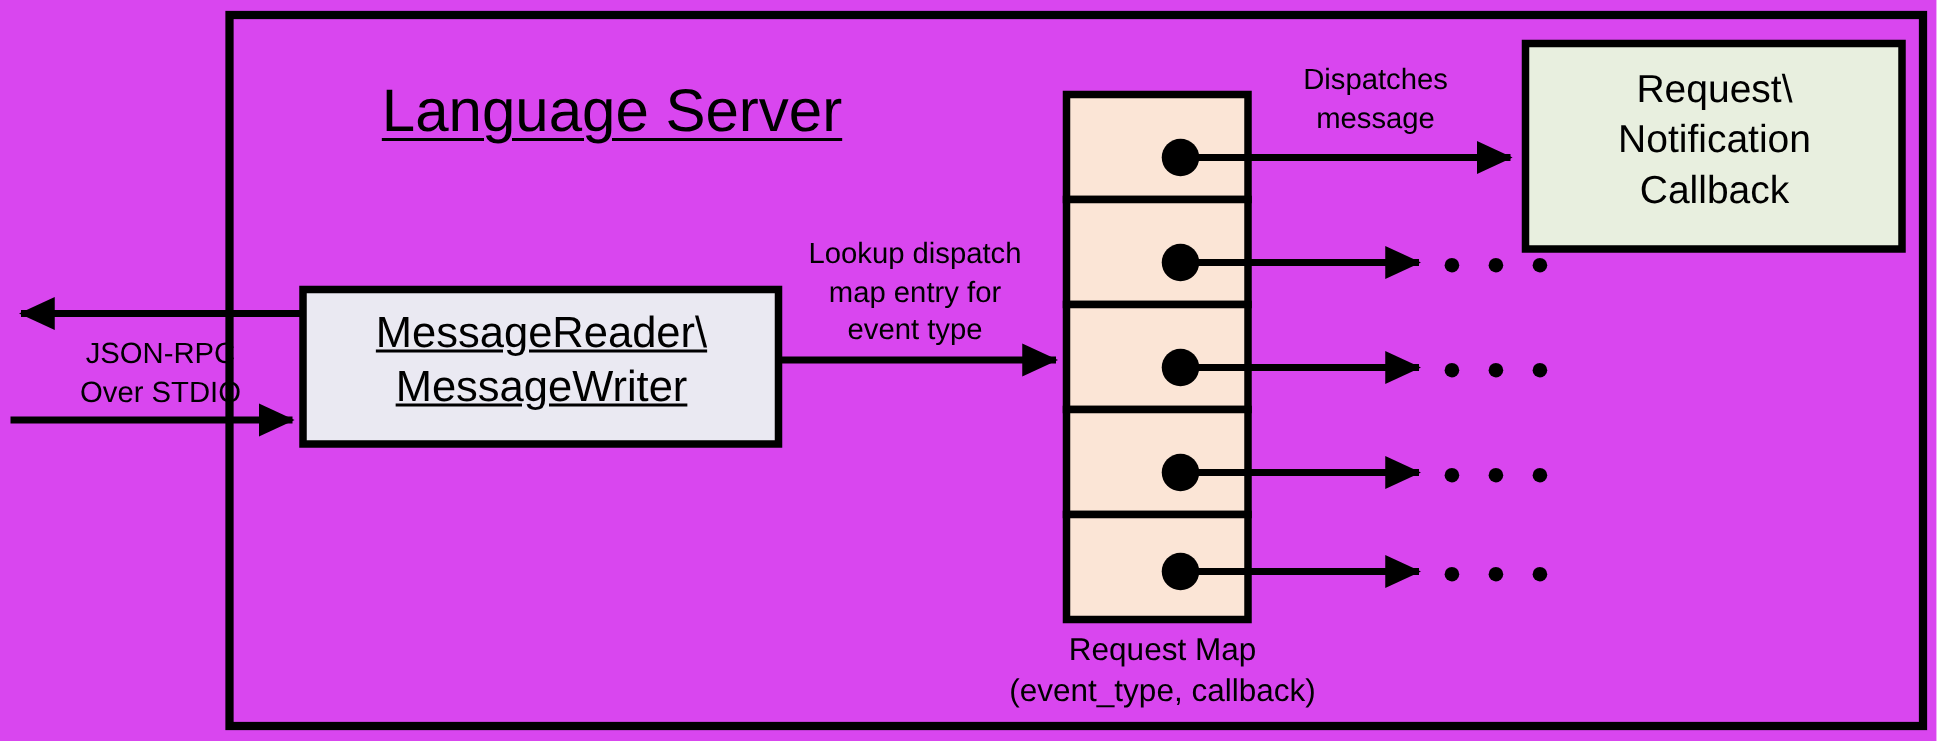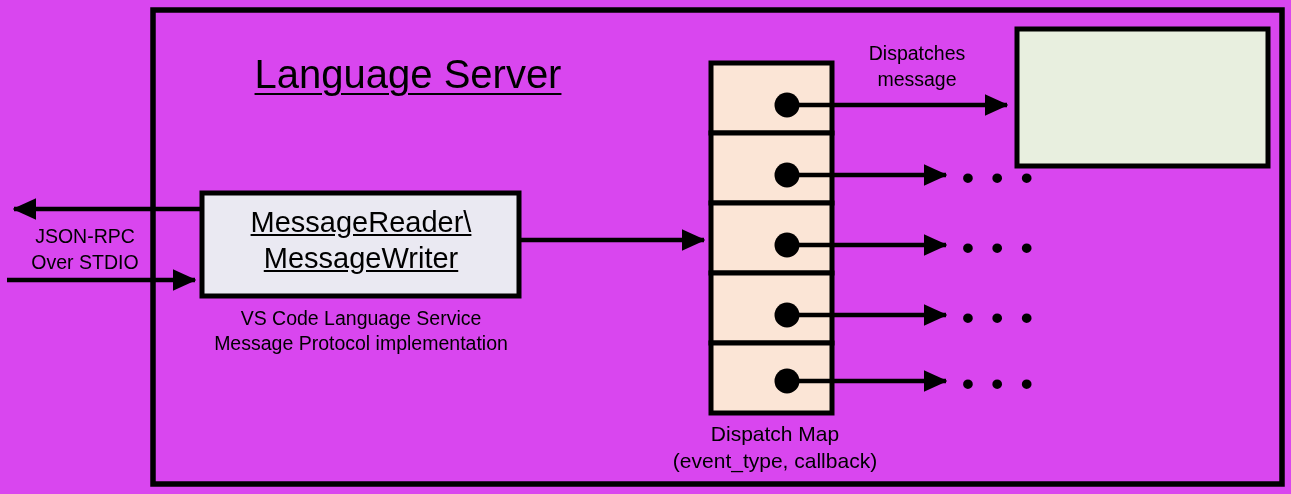--- a/index.html
+++ b/index.html
@@ -60,21 +60,21 @@
     width: 330px;
     font-size: 19.5px;
     line-height: 1.3;
   }
   
   .edge-label {
     font-size: 19.5px;
     line-height: 1.32;
   }
   #jsonrpc-label {
-    left: 10px;
+    left: 32px;
     top: 224px;
     width: 150px;
     text-align: center;
   }
   #lookup-label {
     left: 517px;
     top: 157px;
     width: 186px;
     text-align: center;
   }
@@ -171,30 +171,34 @@
       <circle cx="787" cy="381" r="12.5" fill="#000000"></circle>
     </g>
 
     <rect x="1017" y="29" width="251" height="137" fill="#e8efdf" stroke="#000000" stroke-width="5"></rect>
   </svg>
 
   <div class="txt" id="server-title"><u>Language Server</u></div>
 
   <div class="txt" id="reader-label">MessageReader\
 MessageWriter</div>
-  <div class="txt" id="reader-caption">VS Code Language Service
-Message Protocol implementation</div>
 
   <div class="txt edge-label" id="jsonrpc-label">JSON-RPC
 Over STDIO</div>
+  <div class="txt edge-label" id="lookup-label">Lookup dispatch
+map entry for
+event type</div>
   <div class="txt edge-label" id="dispatches-label">Dispatches
 message</div>
 
-  <div class="txt" id="map-caption">Dispatch Map
+  <div class="txt" id="map-caption">Request Map
 (event_type, callback)</div>
 
+  <div class="txt" id="callback-label">Request\
+Notification
+Callback</div>
 
   <div class="ellipsis" style="left:962px; top:160px;">• • •</div>
   <div class="ellipsis" style="left:962px; top:230px;">• • •</div>
   <div class="ellipsis" style="left:962px; top:300px;">• • •</div>
   <div class="ellipsis" style="left:962px; top:366px;">• • •</div>
 
 </div>
 
 </body></html>

